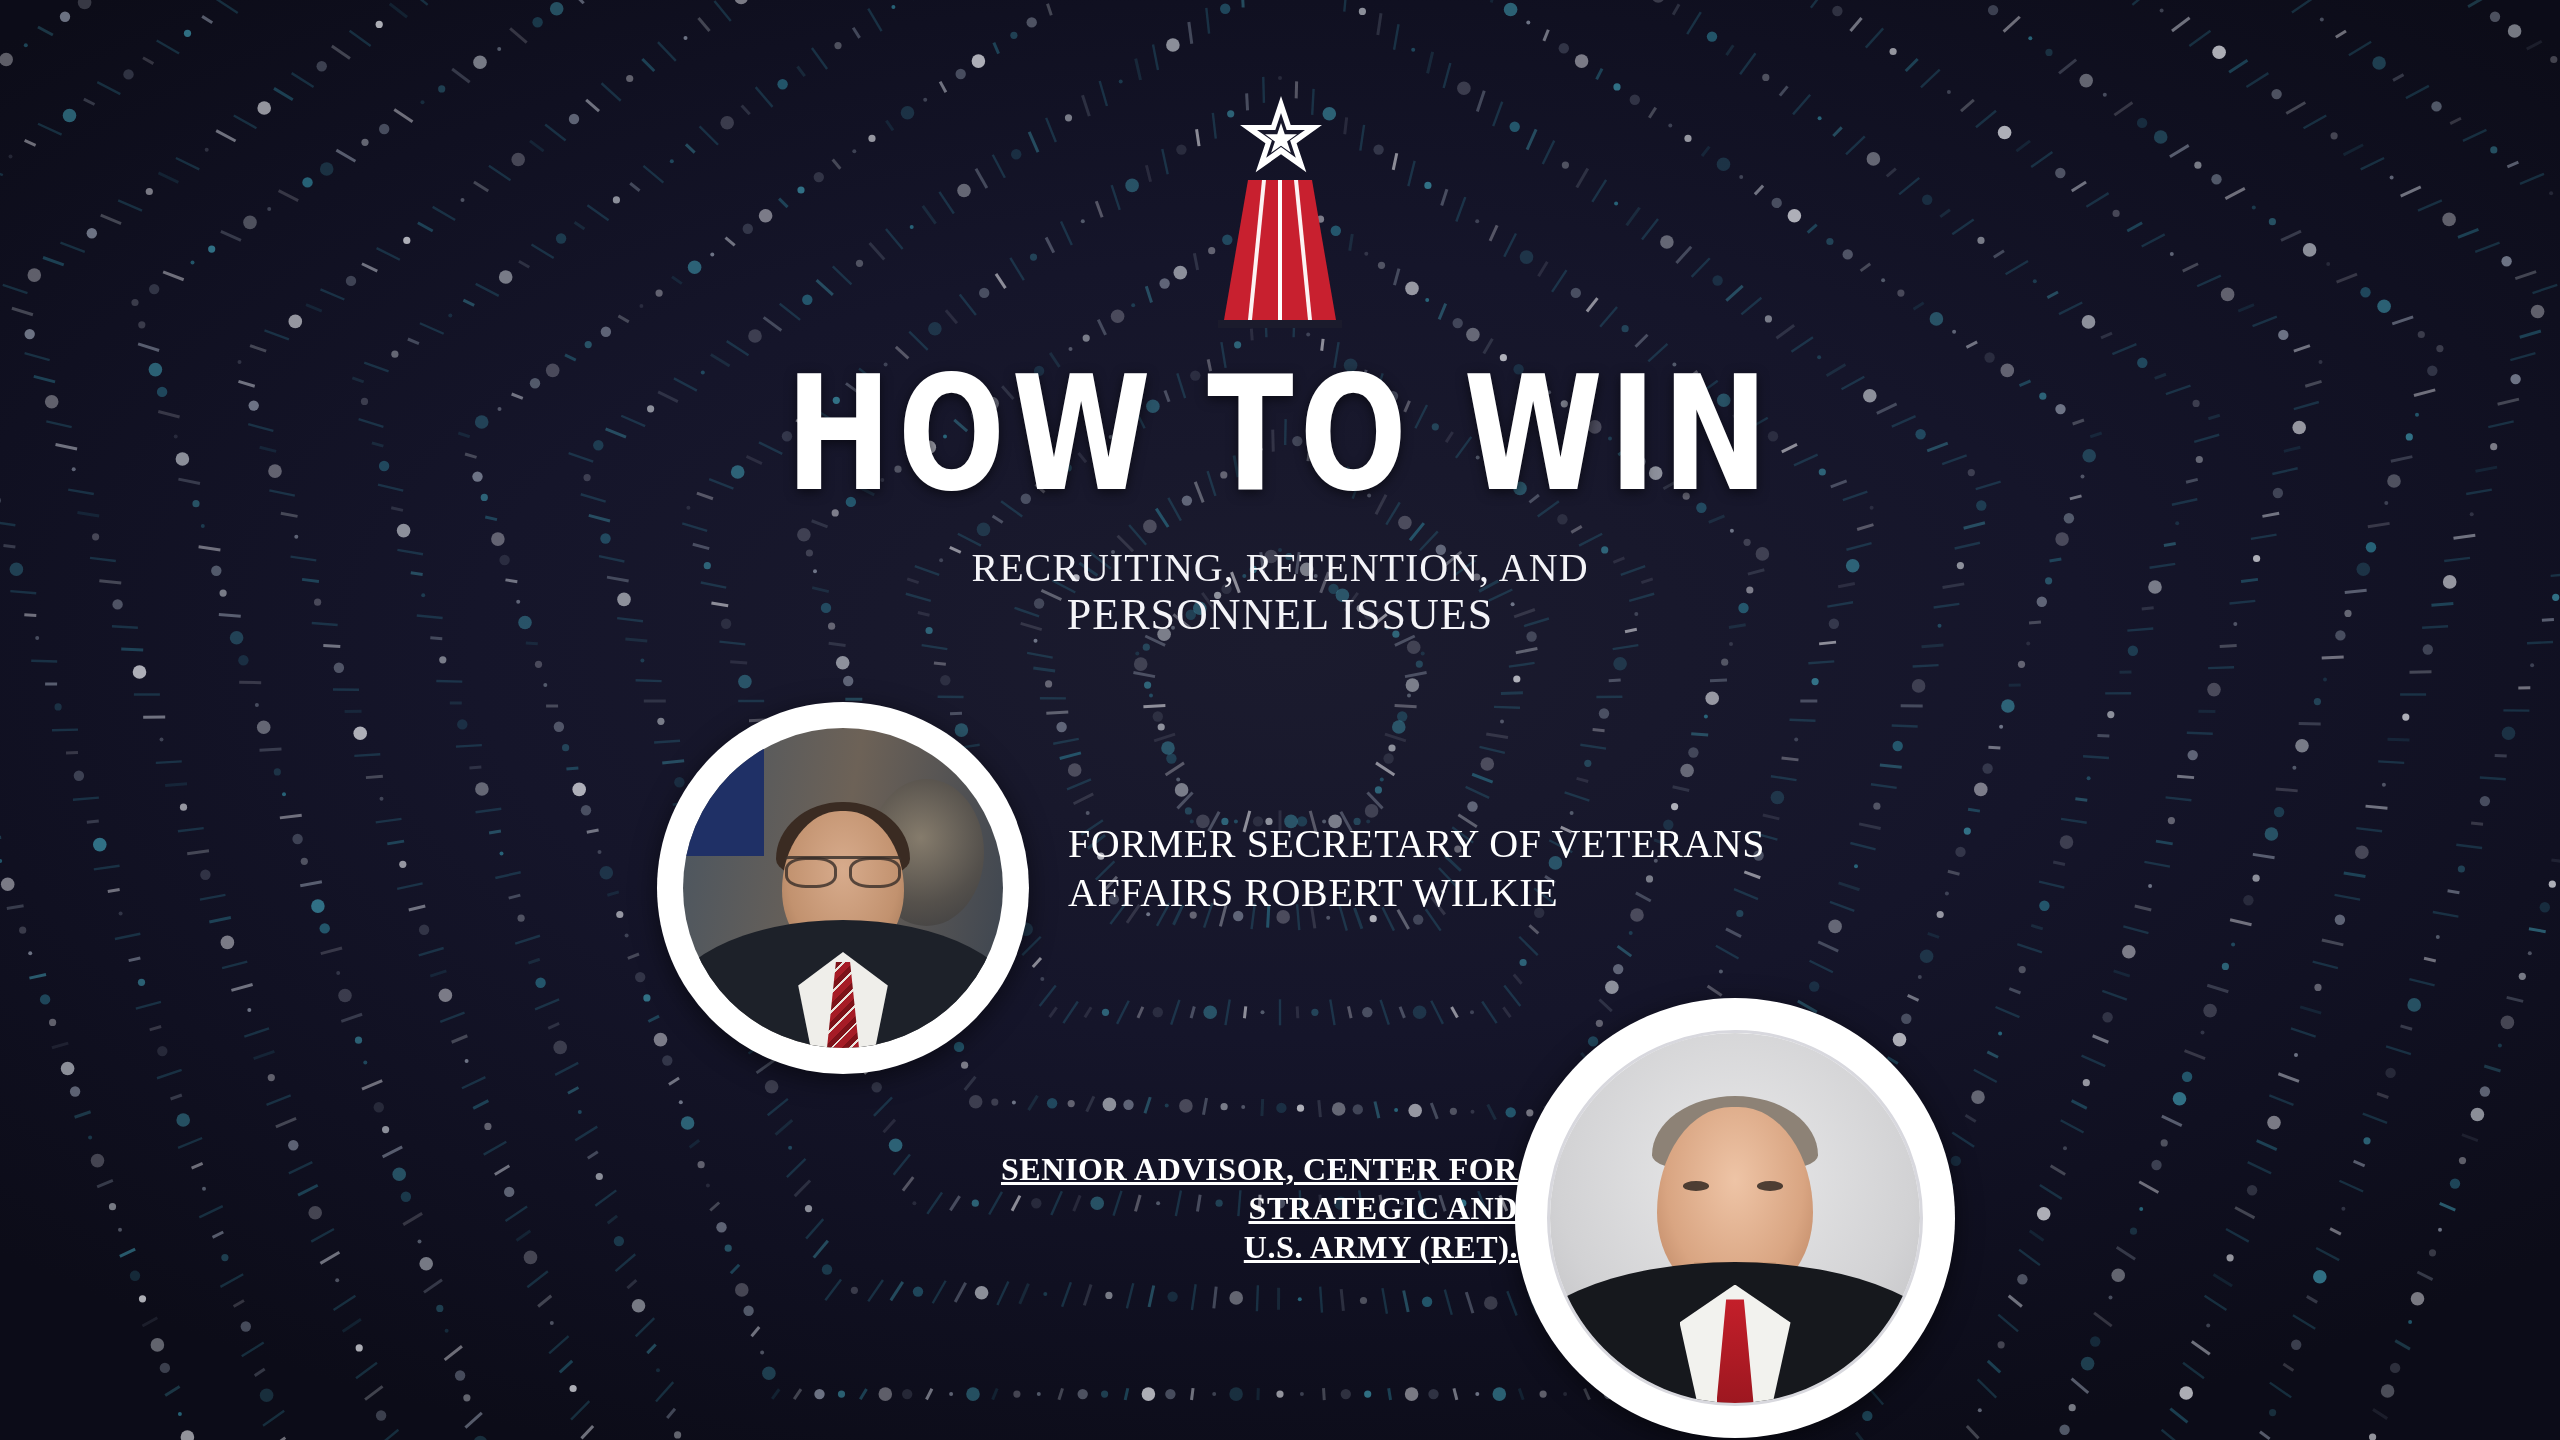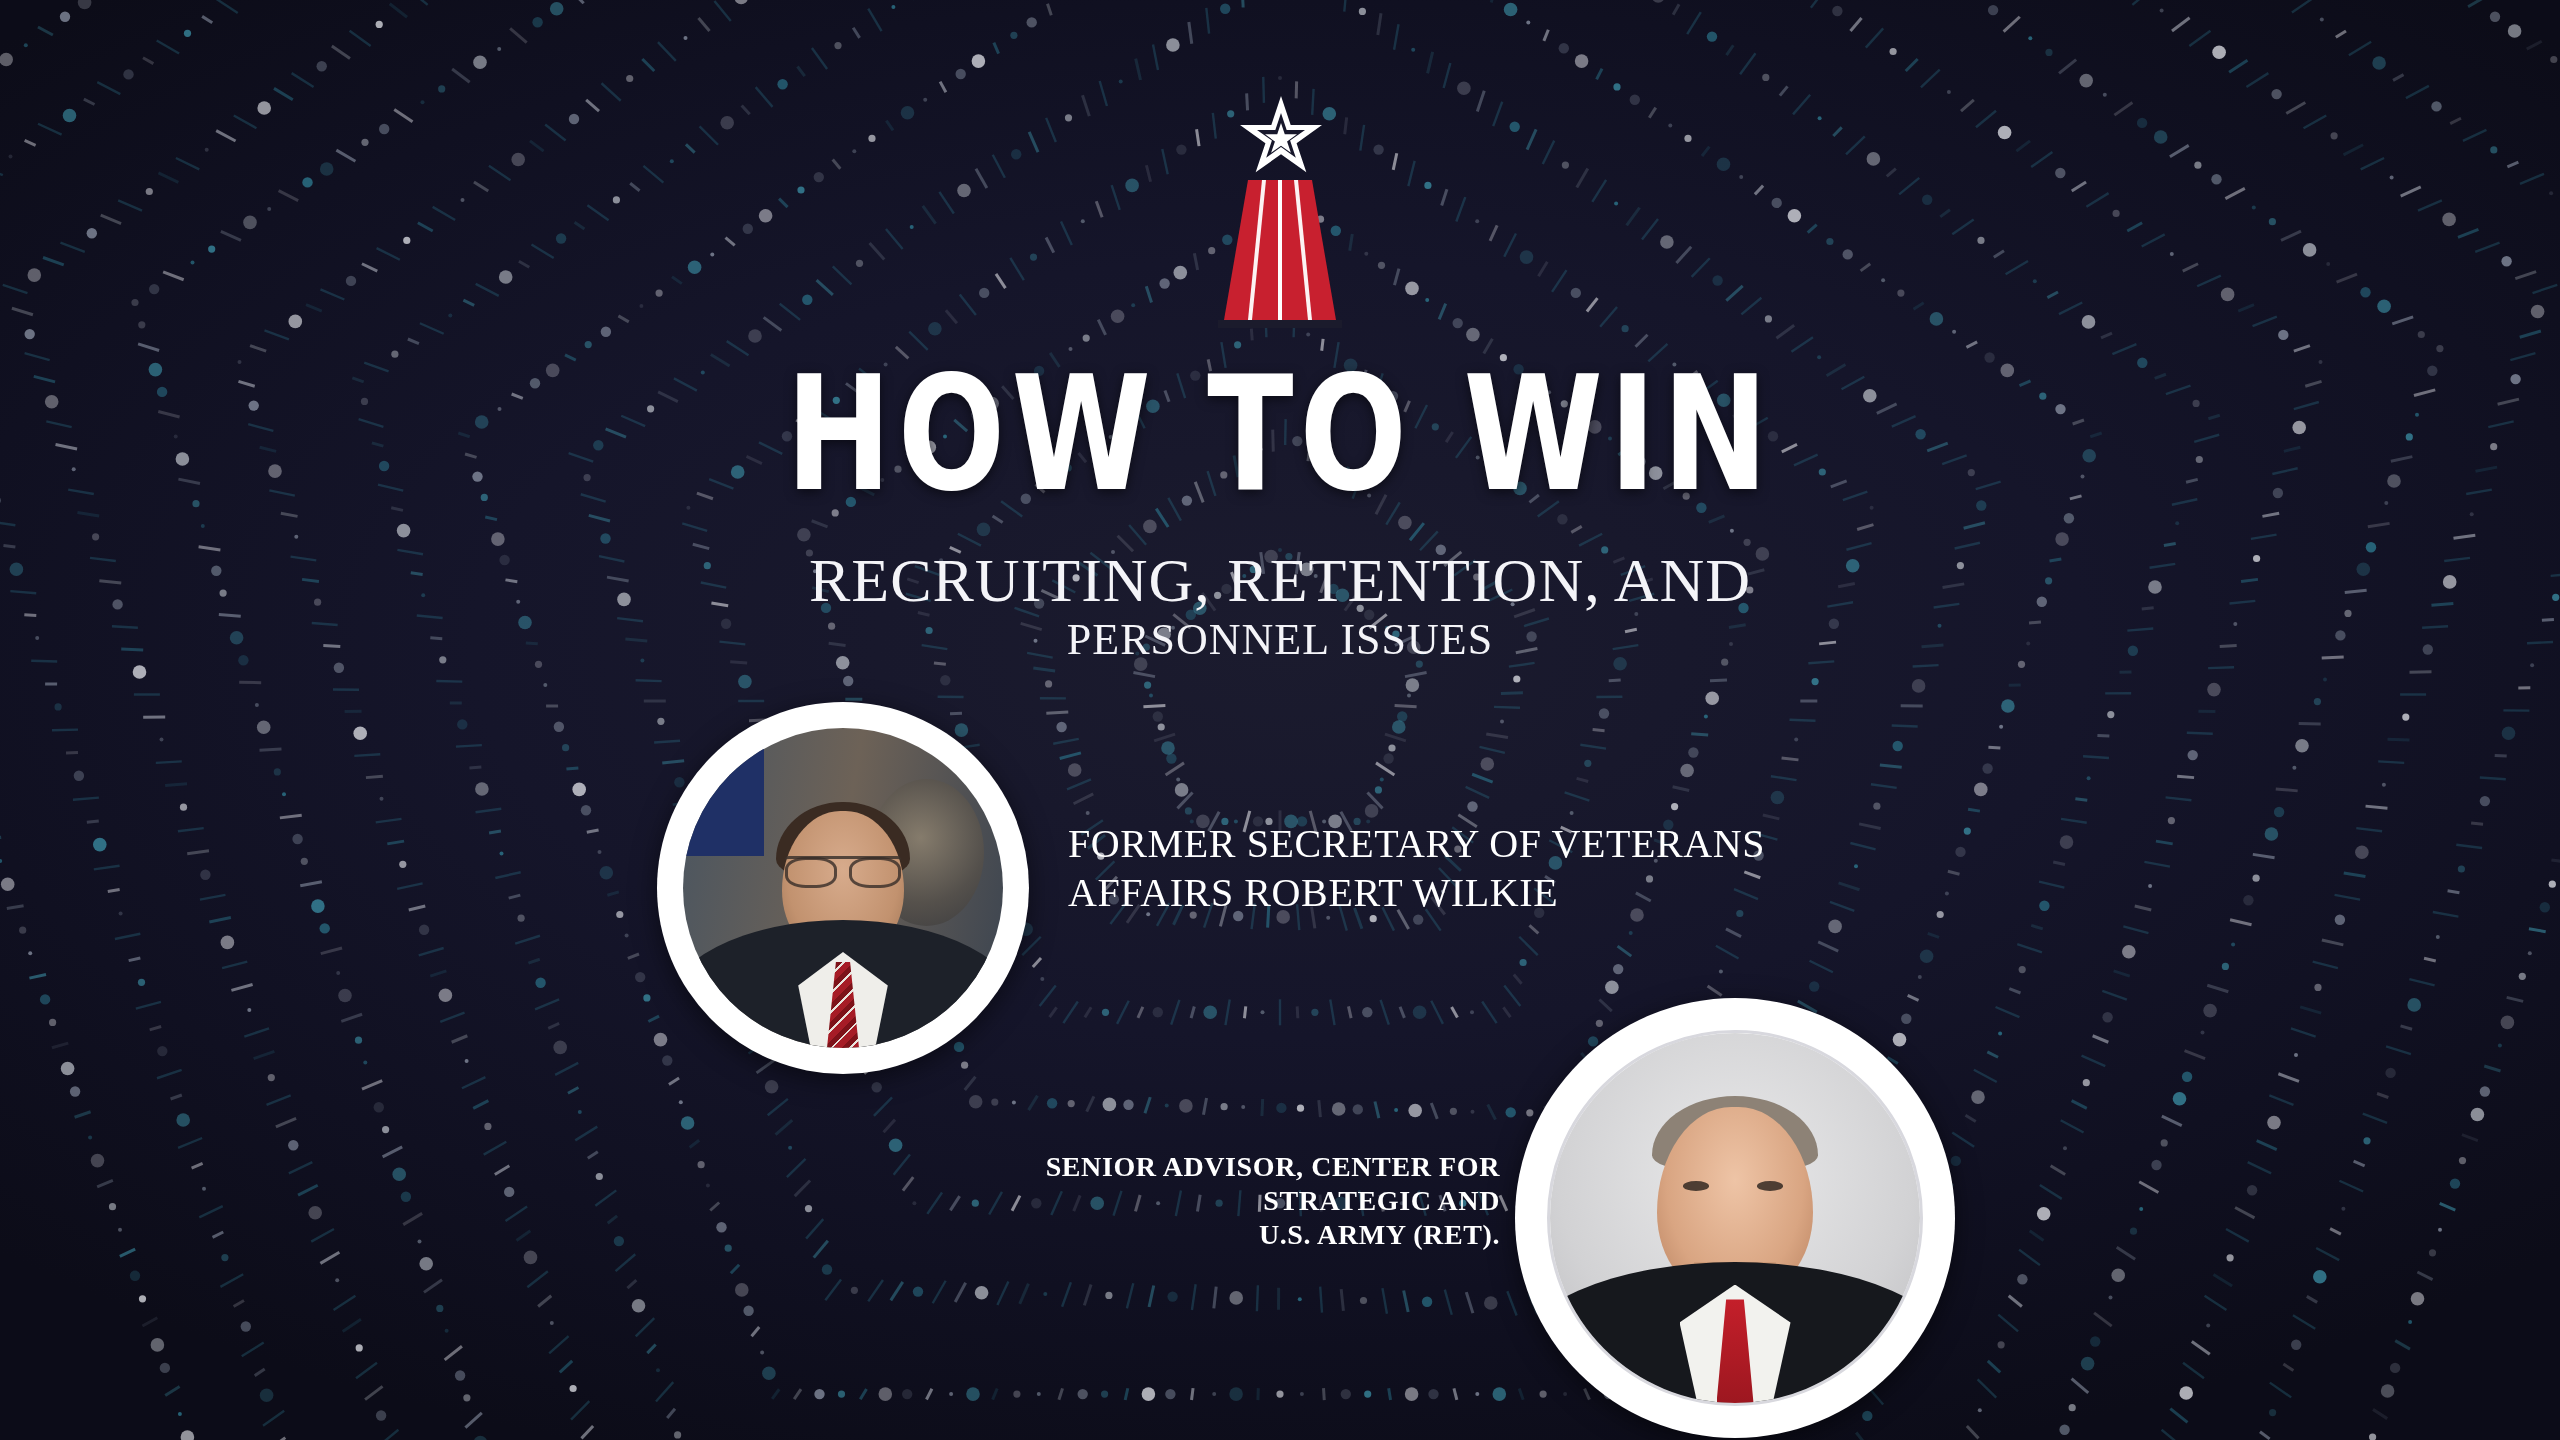--- a/index.html
+++ b/index.html
@@ -78,21 +78,21 @@
     margin-left:-670px;
     text-align:center;
     color:#f4f4f8;
     font-family:"Liberation Serif", serif;
     font-size:62px;
     line-height:1.13;
     letter-spacing:1px;
     font-variant:small-caps;
     text-transform:uppercase;
   }
-  .subtitle .l1 { display:block; font-size:62px; }
+  .subtitle .l1 { display:block; font-size:40px; }
   .subtitle .l2 { display:block; font-size:44px; }
 
   
   .portrait {
     position:absolute;
     border-radius:50%;
     background:#ffffff;
     display:flex; align-items:center; justify-content:center;
     box-shadow:0 6px 26px rgba(0,0,0,.5);
   }
@@ -121,30 +121,31 @@
 
   
   #speaker-2-portrait { left:1515px; top:998px; width:440px; height:440px; }
   #speaker-2-portrait .inner {
     width:376px; height:376px;
     border:3px solid #d8d8de;
   }
 
   #speaker-2-name {
     position:absolute;
-    left:640px; top:1150px;
+    left:658px; top:1150px;
     width:860px;
     text-align:right;
     color:#ffffff;
     font-family:"Liberation Serif", serif;
     font-weight:700;
-    font-size:28px;
+    font-size:32px;
     line-height:1.22;
     letter-spacing:.6px;
     text-transform:uppercase;
+    text-decoration:underline;
   }
   #speaker-2-name .ln { display:block; }
 
   
   .p1-bg { position:absolute; inset:0; background:linear-gradient(100deg,#4a5560 0%,#6d6257 48%,#3b4450 100%); }
   .p1-flag {
     position:absolute; left:0; top:0; width:42%; height:100%;
     background:
       repeating-linear-gradient(168deg, #c8araise 0 0),
       linear-gradient(168deg,#b9262c 0 12%,#f0eeea 12% 24%,#b9262c 24% 36%,#f0eeea 36% 48%,#b9262c 48% 60%,#f0eeea 60% 72%,#b9262c 72% 84%,#f0eeea 84% 100%);

